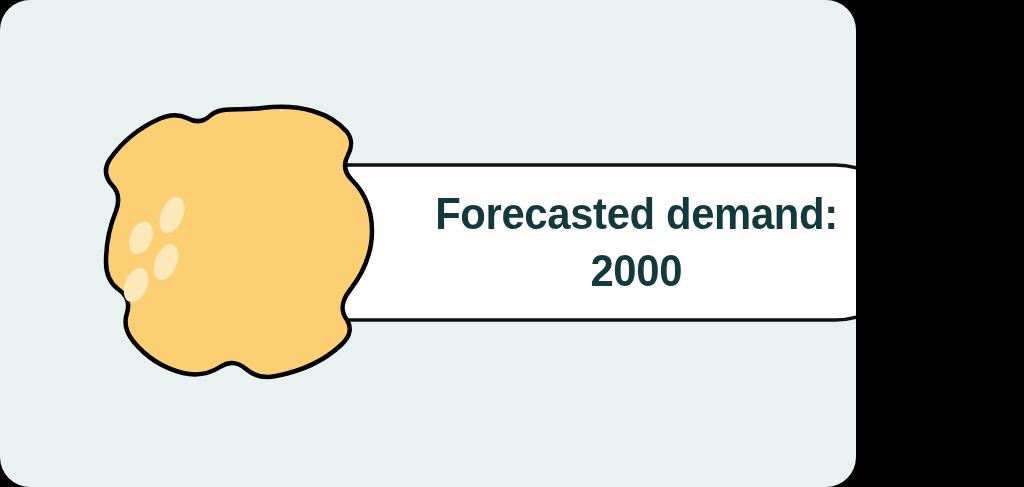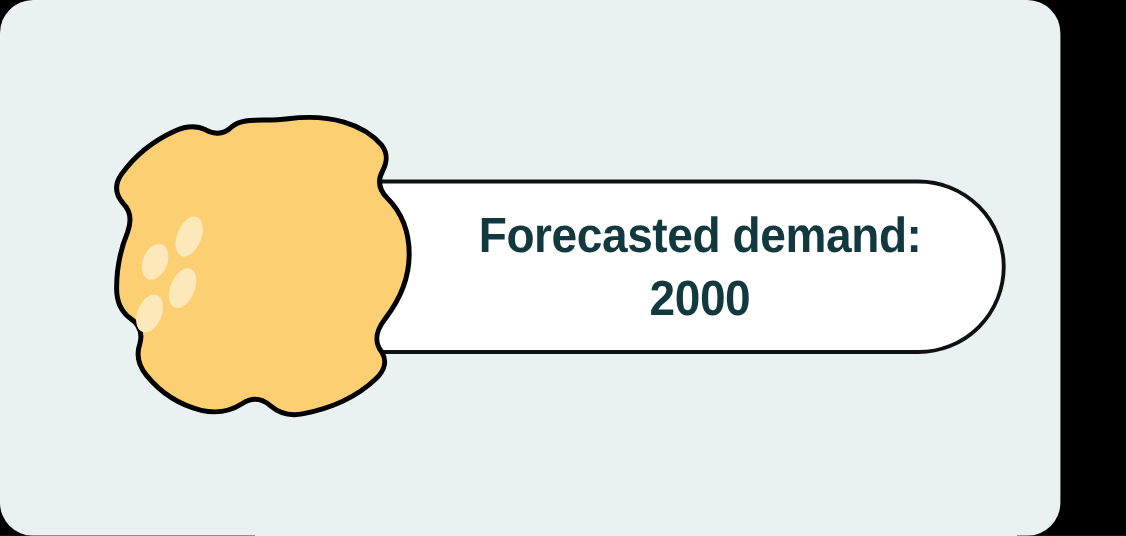--- a/index.html
+++ b/index.html
@@ -9,21 +9,21 @@
   }
   body {
     width: 1024px;
     height: 487px;
     overflow: hidden;
     font-family: "Liberation Sans", sans-serif;
   }
 
   #stage {
     position: relative;
-    width: 964px;
+    width: 856px;
     height: 487px;
     background: #e9f2f1;
     border-radius: 30px;
     overflow: hidden;
   }
 
   #art {
     position: absolute;
     left: 0;
     top: 0;

